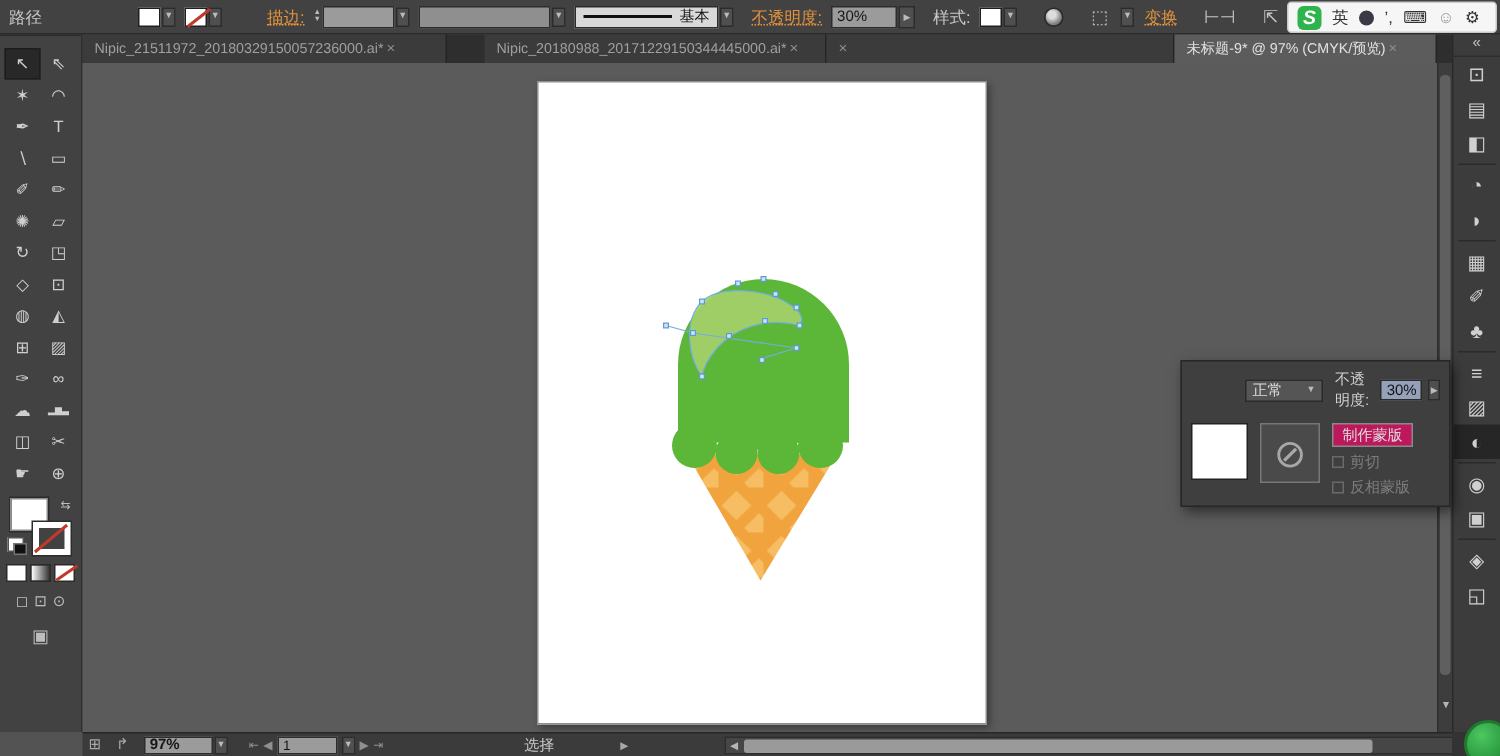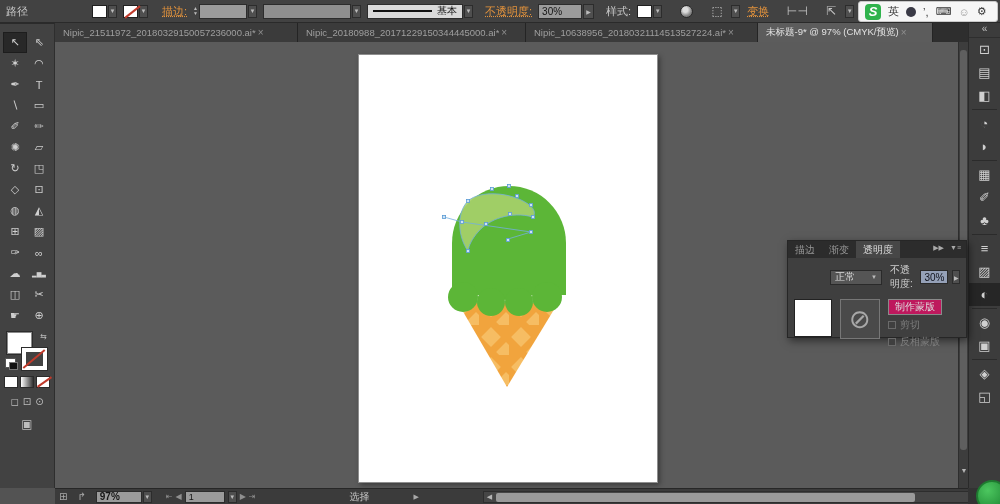--- a/index.html
+++ b/index.html
@@ -108,21 +108,21 @@
 <div class="topbar">
   <span class="lbl" style="margin-right:58px;">路径</span>
   <span class="swatch-combo">
     <span class="sw"></span>
     <span class="mini-drop">▼</span>
   </span>
   <span class="swatch-combo">
     <span class="sw none"></span>
     <span class="mini-drop">▼</span>
   </span>
-  <a class="link" style="margin-left:8px;">描边:</a>
+  <a class="link" style="margin-left:24px;">描边:</a>
   <span class="swatch-combo">
     <span class="stepper">
         <span>▲</span>
         <span>▼</span>
       </span>
     <span class="field" style="width:48px;"></span>
     <span class="mini-drop">▼</span>
   </span>
   <span class="swatch-combo">
     <span class="field" style="width:88px; background:#8f8f8f;"></span>
@@ -162,26 +162,25 @@
   <span class="ime-item">⌨</span>
   <span class="ime-item" style="color:#999;">☺</span>
   <span class="ime-item">⚙</span>
 </div>
 
 <div class="tabbar">
   <div class="tab" style="width:243px;">
     <span style="overflow:hidden;text-overflow:ellipsis;">Nipic_21511972_20180329150057236000.ai*</span>
     <span class="x">×</span>
   </div>
-  <div class="tab" style="width:228px;">
+  <div class="tab" style="width:228px;margin-left:25px;">
     <span style="overflow:hidden;text-overflow:ellipsis;">Nipic_20180988_20171229150344445000.ai*</span>
     <span class="x">×</span>
   </div>
   <div class="tab" style="width:232px;">
-    <span style="overflow:hidden;text-overflow:ellipsis;">Nipic_10638956_20180321114513527224.ai*</span>
     <span class="x">×</span>
   </div>
   <div class="tab active" style="width:175px;">
     <span style="overflow:hidden;text-overflow:ellipsis;">未标题-9* @ 97% (CMYK/预览)</span>
     <span class="x">×</span>
   </div>
   <span class="tab-overflow">»</span>
 </div>
 
 <div class="toolbar">
@@ -310,29 +309,20 @@
       <div class="dock-sep"></div>
       <div class="dock-icon">◉</div>
       <div class="dock-icon">▣</div>
       <div class="dock-sep"></div>
       <div class="dock-icon">◈</div>
       <div class="dock-icon">◱</div>
     </div>
 </div>
 
 <div class="panel">
-  <div class="panel-head">
-    <span class="ptab">描边</span>
-    <span class="ptab">渐变</span>
-    <span class="ptab active">透明度</span>
-    <span class="phead-right">
-      <span>▶▶</span>
-      <span>▼≡</span>
-    </span>
-  </div>
   <div class="panel-row">
     <span class="pdrop">
       <span>正常</span>
       <span class="car">▼</span>
     </span>
     <span style="color:#cfcfcf; margin-left:4px;">不透明度:</span>
     <span class="pfield-sel">30%</span>
     <span class="btn-arrow" style="height:14px;">▶</span>
   </div>
   <div class="panel-body">

